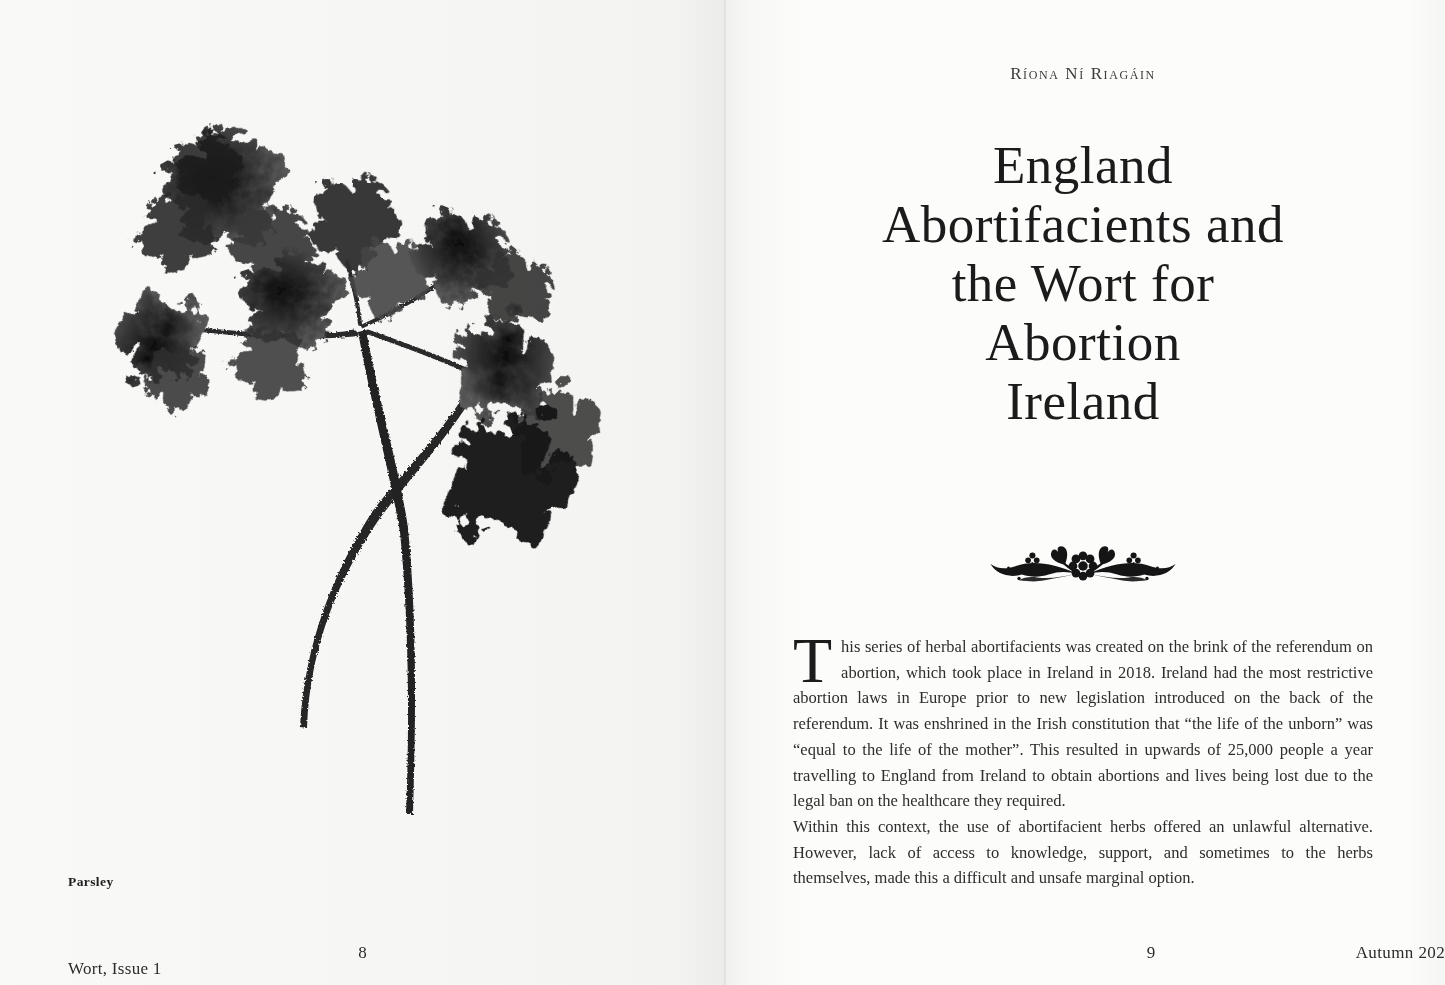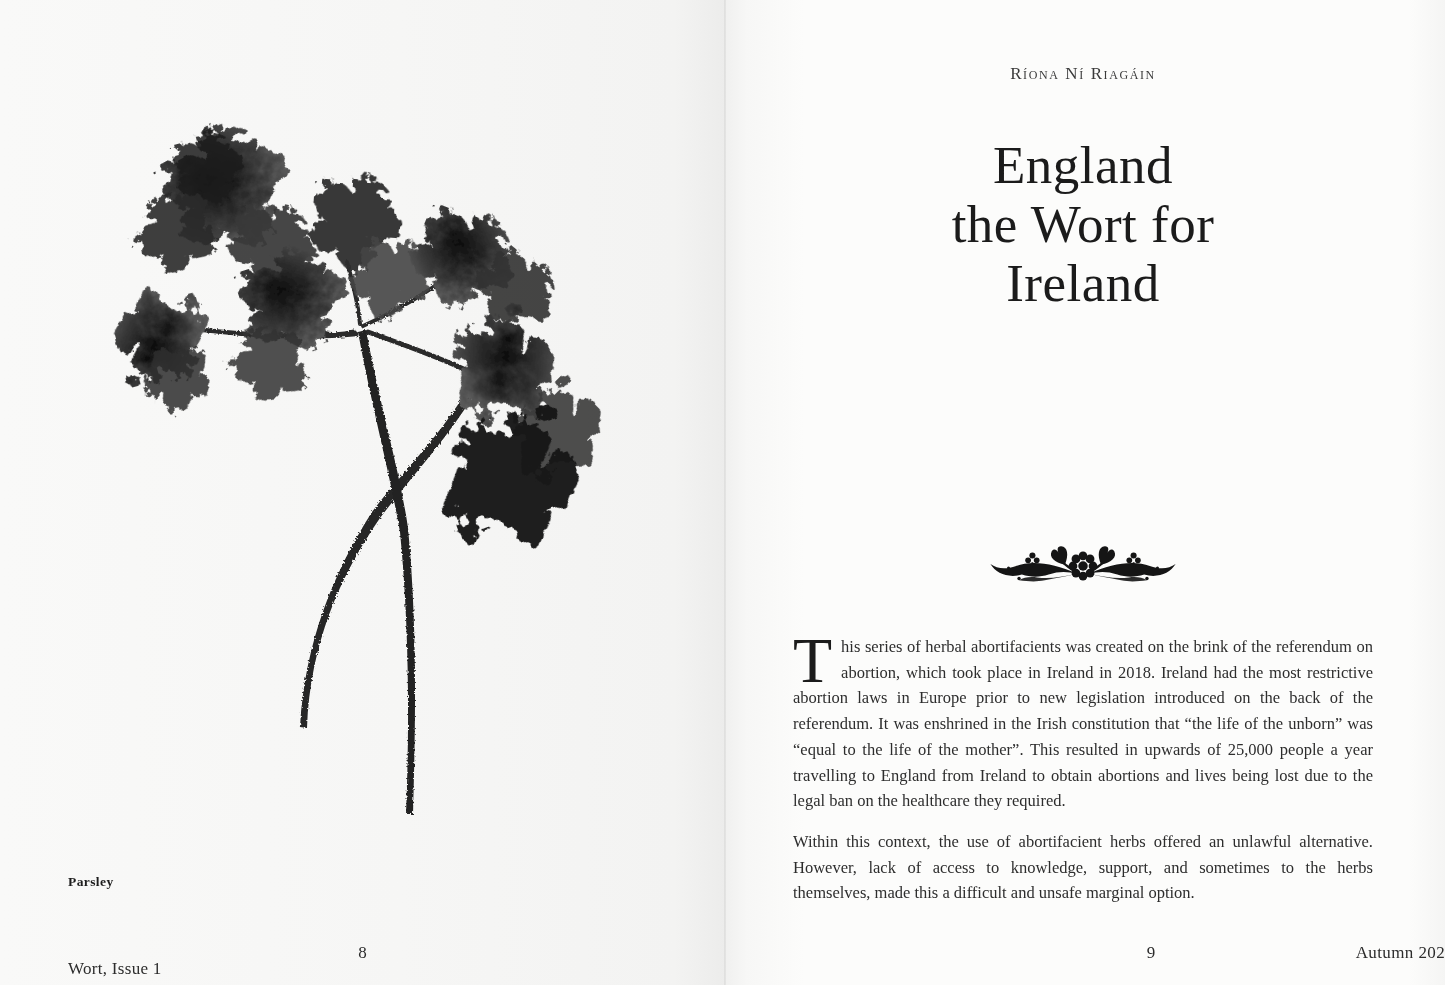--- a/index.html
+++ b/index.html
@@ -60,21 +60,21 @@
 
   .ornament-wrap{
     position:absolute; top:545px; width:100%; text-align:center;
   }
 
   .bodytext{
     position:absolute; top:634px; width:100%;
     font-size:16.5px; line-height:25.7px; color:#2d2d2d;
     text-align:justify;
   }
-  .bodytext p + p{ margin-top:15px; }
+  .bodytext p + p{ }
   .dropcap{
     float:left; font-size:64px; line-height:49px;
     padding:2px 9px 0 0; color:#1b1b1b;
   }
 </style>
 </head>
 <body>
 
 <div class="spread">
 
@@ -149,21 +149,23 @@
     </div>
   </div>
 
   <div class="page-right">
     <div class="col">
 
       <div class="author">Ríona Ní Riagáin</div>
 
       <h1 class="title">
         <div>England</div>
+        <div>Abortifacients and</div>
         <div>the Wort for</div>
+        <div>Abortion</div>
         <div>Ireland</div>
       </h1>
 
       <div class="ornament-wrap">
         <svg viewBox="0 0 200 44" width="192" height="42">
           <g fill="#151515" stroke="none">
             <g id="flourish">
               <path d="M93,30 C70,19 46,16 30,22 C19,26 10,25 3,20 C9,30 22,35 36,31 C45,34 55,34 64,31 C75,27 85,28 93,30 Z"></path>
               <path d="M93,30 C78,33 66,36 52,34 C44,33 38,34 33,37 C42,38 50,39 60,37 C73,34 84,33 93,30 Z" opacity="0.9"></path>
               <circle cx="47" cy="11" r="3.2"></circle>

